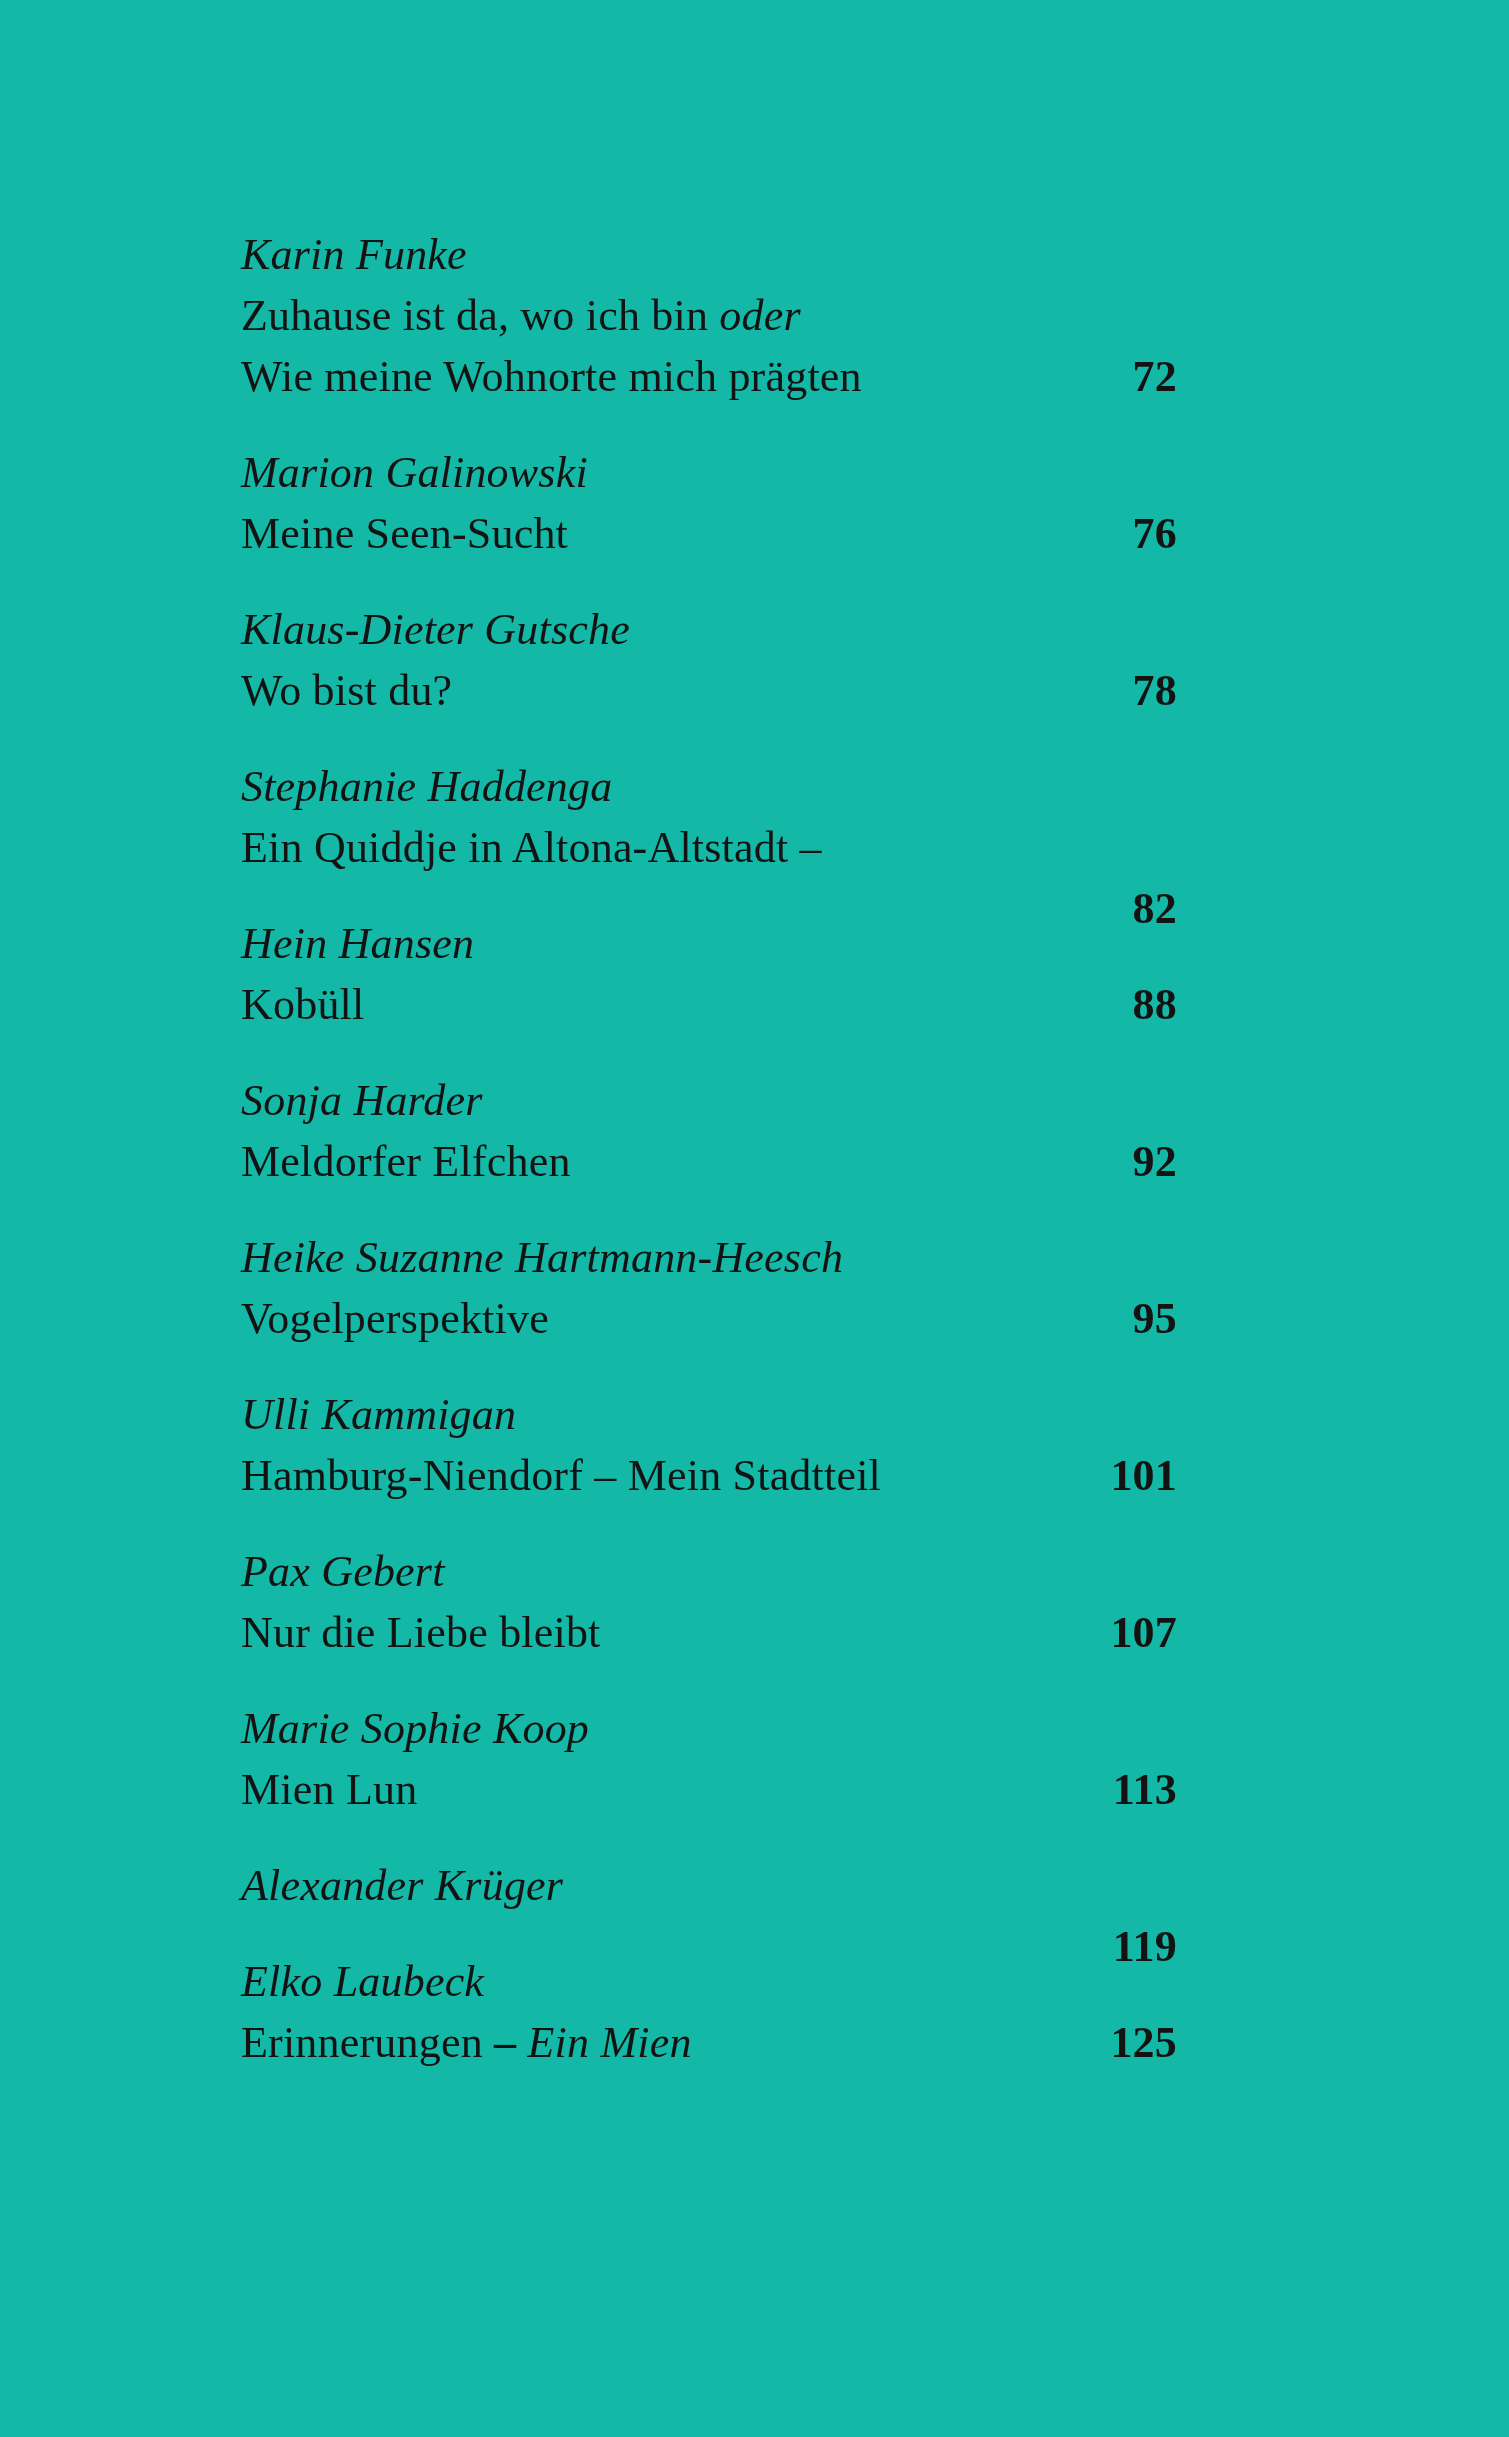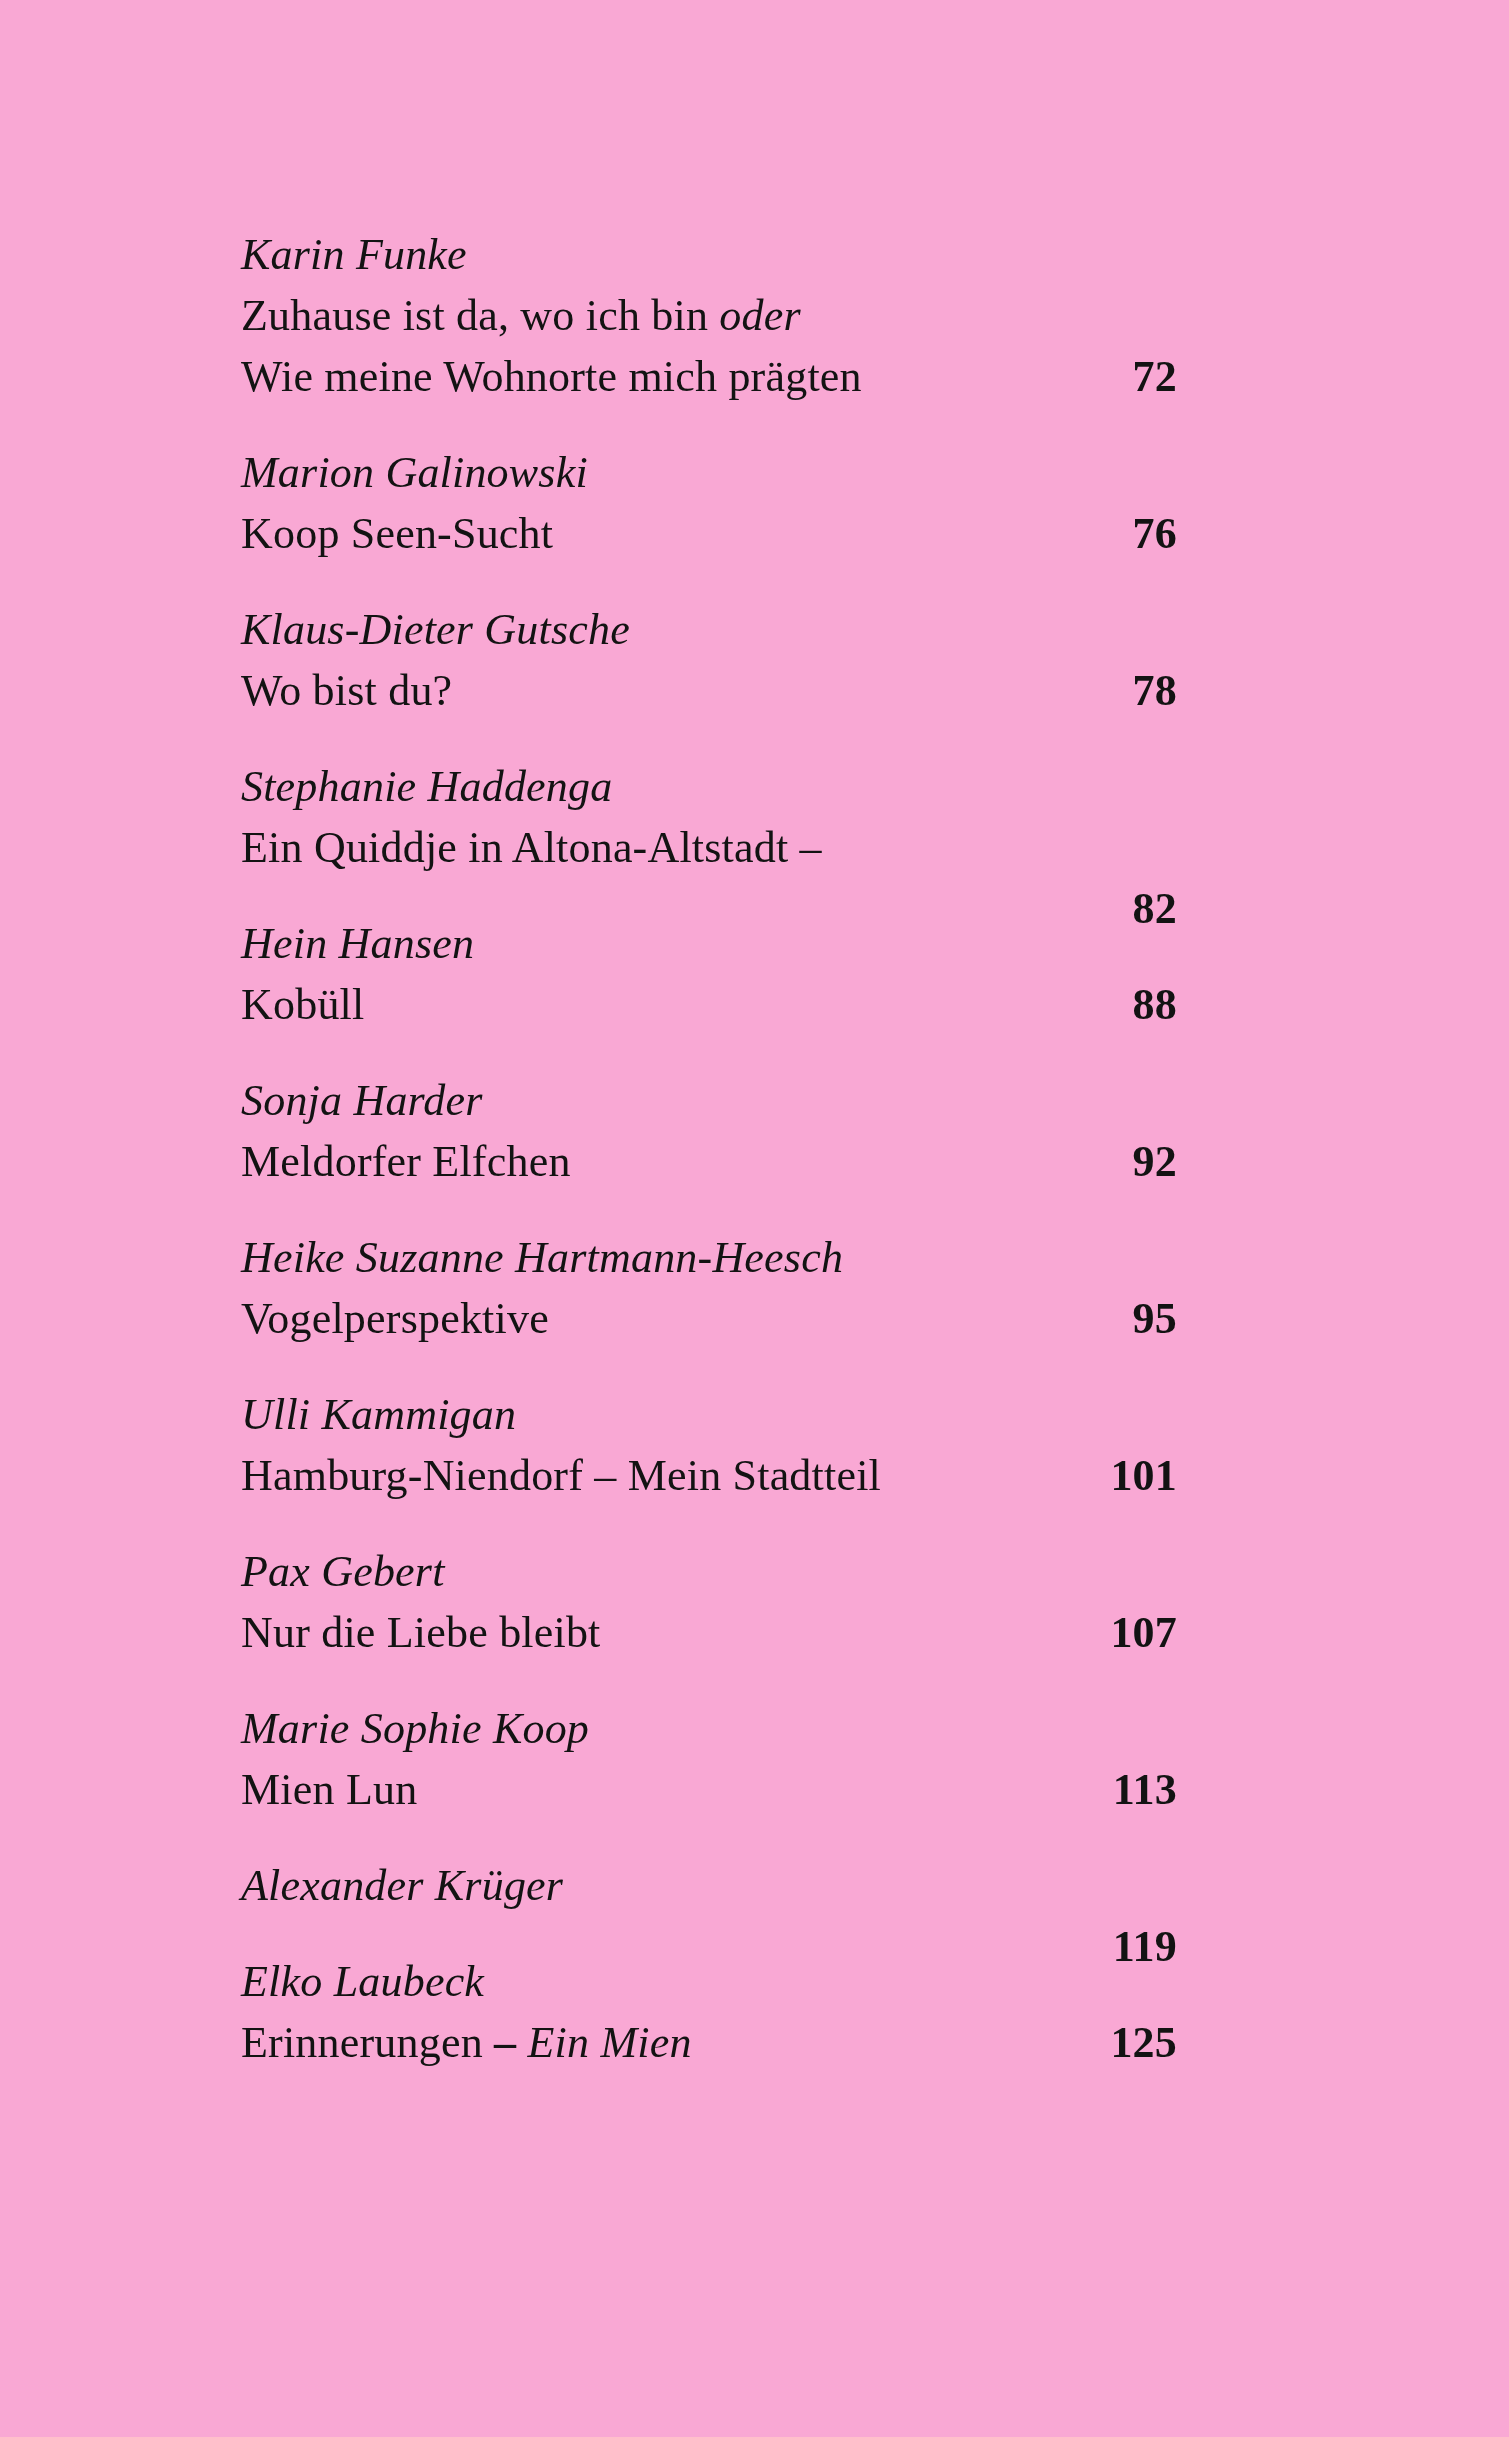--- a/index.html
+++ b/index.html
@@ -11,21 +11,21 @@
     height: 2438px;
     background: #ffffff;
     font-family: "Liberation Serif", "DejaVu Serif", serif;
     color: #131313;
   }
   .page {
     position: relative;
     width: 1509px;
     height: 2438px;
     overflow: hidden;
-    background: #f9a8d4;
+    background: #14b8a6;
   }
   .toc {
     position: absolute;
     left: 241px;
     top: 224px;
     width: 936px;
   }
   .entry {
     font-size: 44px;
     line-height: 61px;
@@ -55,21 +55,21 @@
 <div class="page">
   <div class="toc" id="toc-list">
   <div class="entry">
     <div class="author">Karin Funke</div>
   <div class="line"><span class="">Zuhause ist da, wo ich bin </span><span class="seg-italic ">oder</span></div>
         <div class="line"><span class="">Wie meine Wohnorte mich prägten</span><span class="pagenum">72</span></div>
       </div>
 
   <div class="entry">
     <div class="author">Marion Galinowski</div>
-  <div class="line"><span class="">Koop Seen-Sucht</span><span class="pagenum">76</span></div>
+  <div class="line"><span class="">Meine Seen-Sucht</span><span class="pagenum">76</span></div>
       </div>
 
   <div class="entry">
     <div class="author">Klaus-Dieter Gutsche</div>
   <div class="line"><span class="">Wo bist du?</span><span class="pagenum">78</span></div>
       </div>
 
   <div class="entry">
     <div class="author">Stephanie Haddenga</div>
   <div class="line"><span class="">Ein Quiddje in Altona-Altstadt –</span></div>

